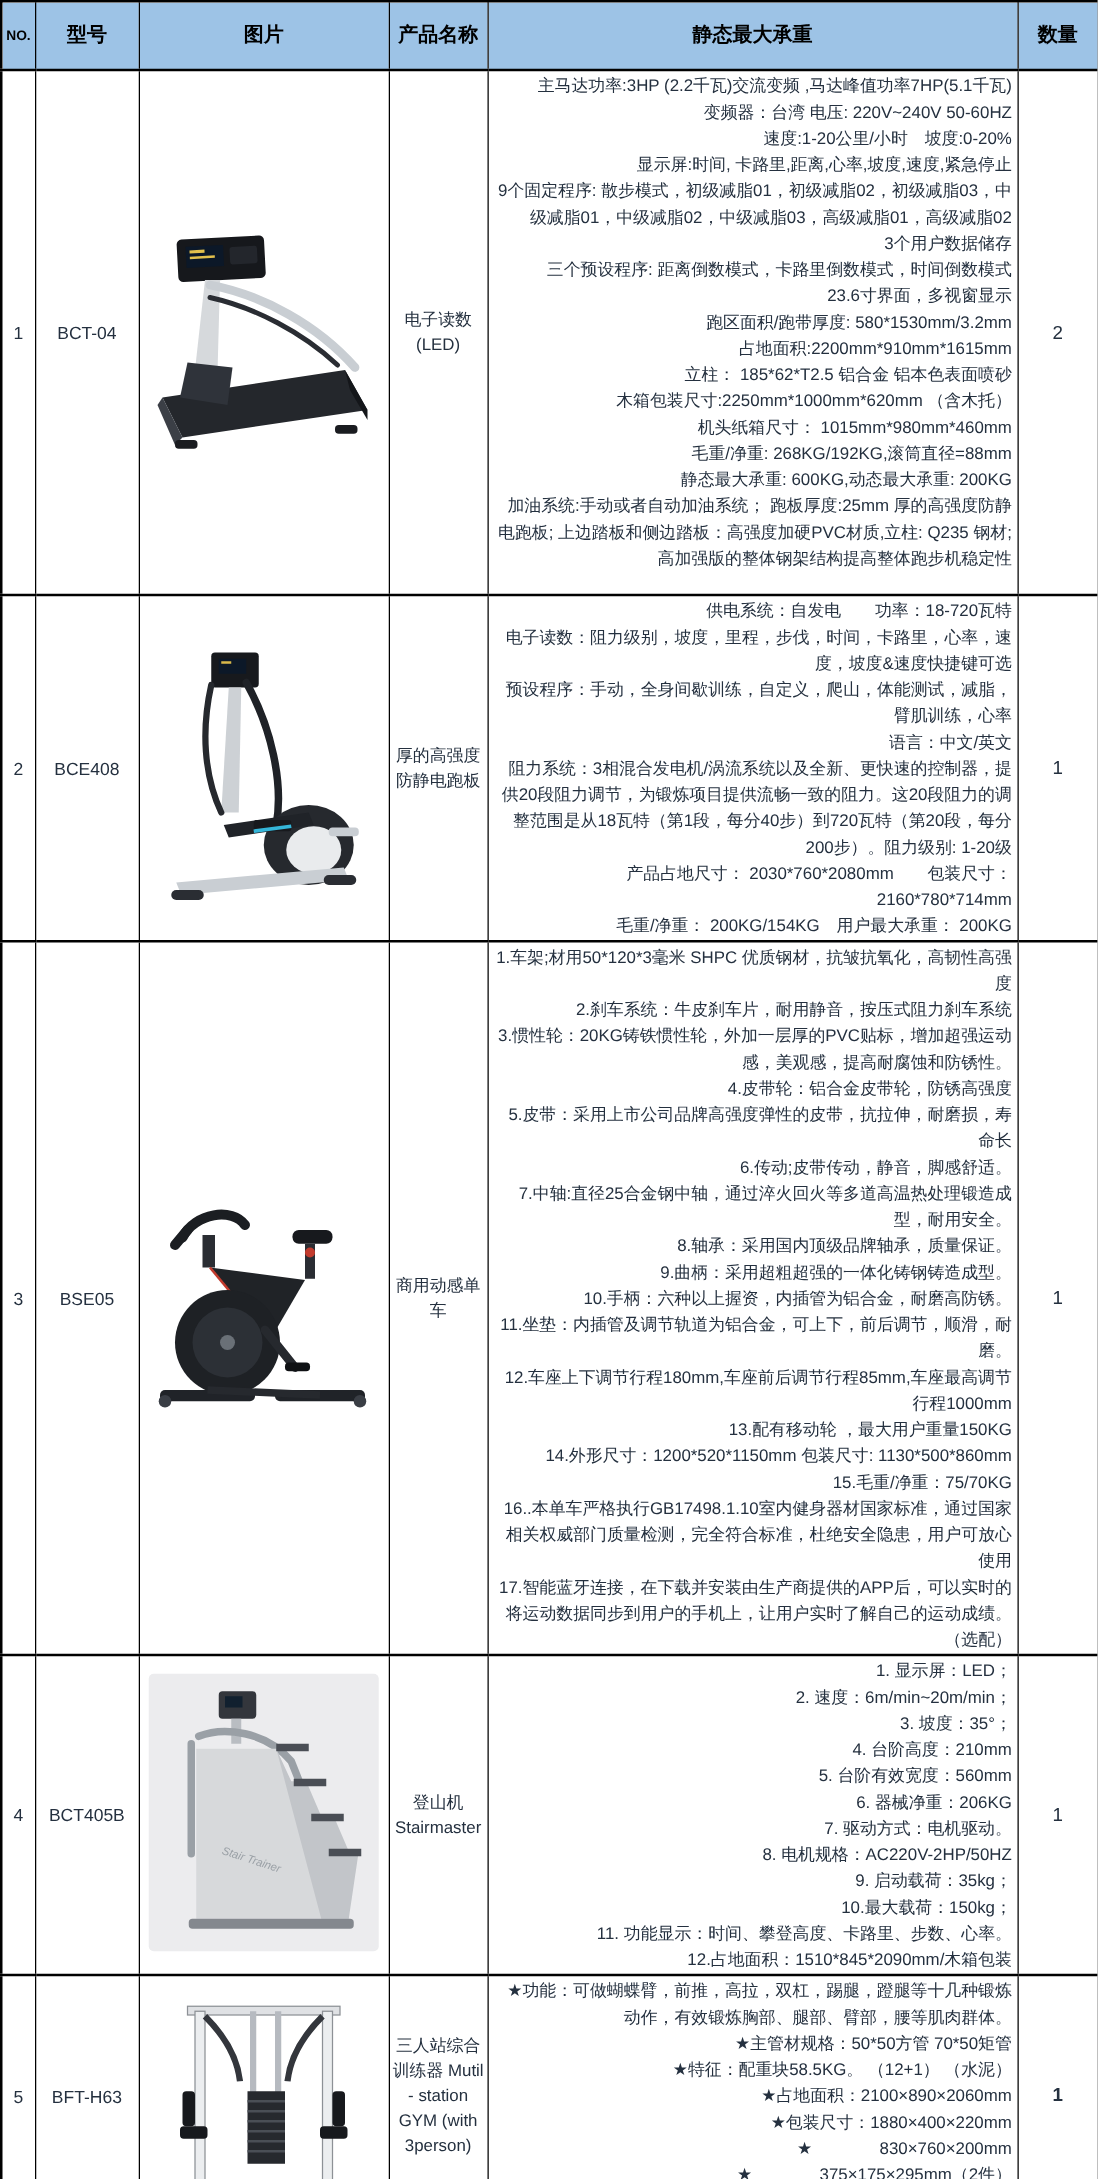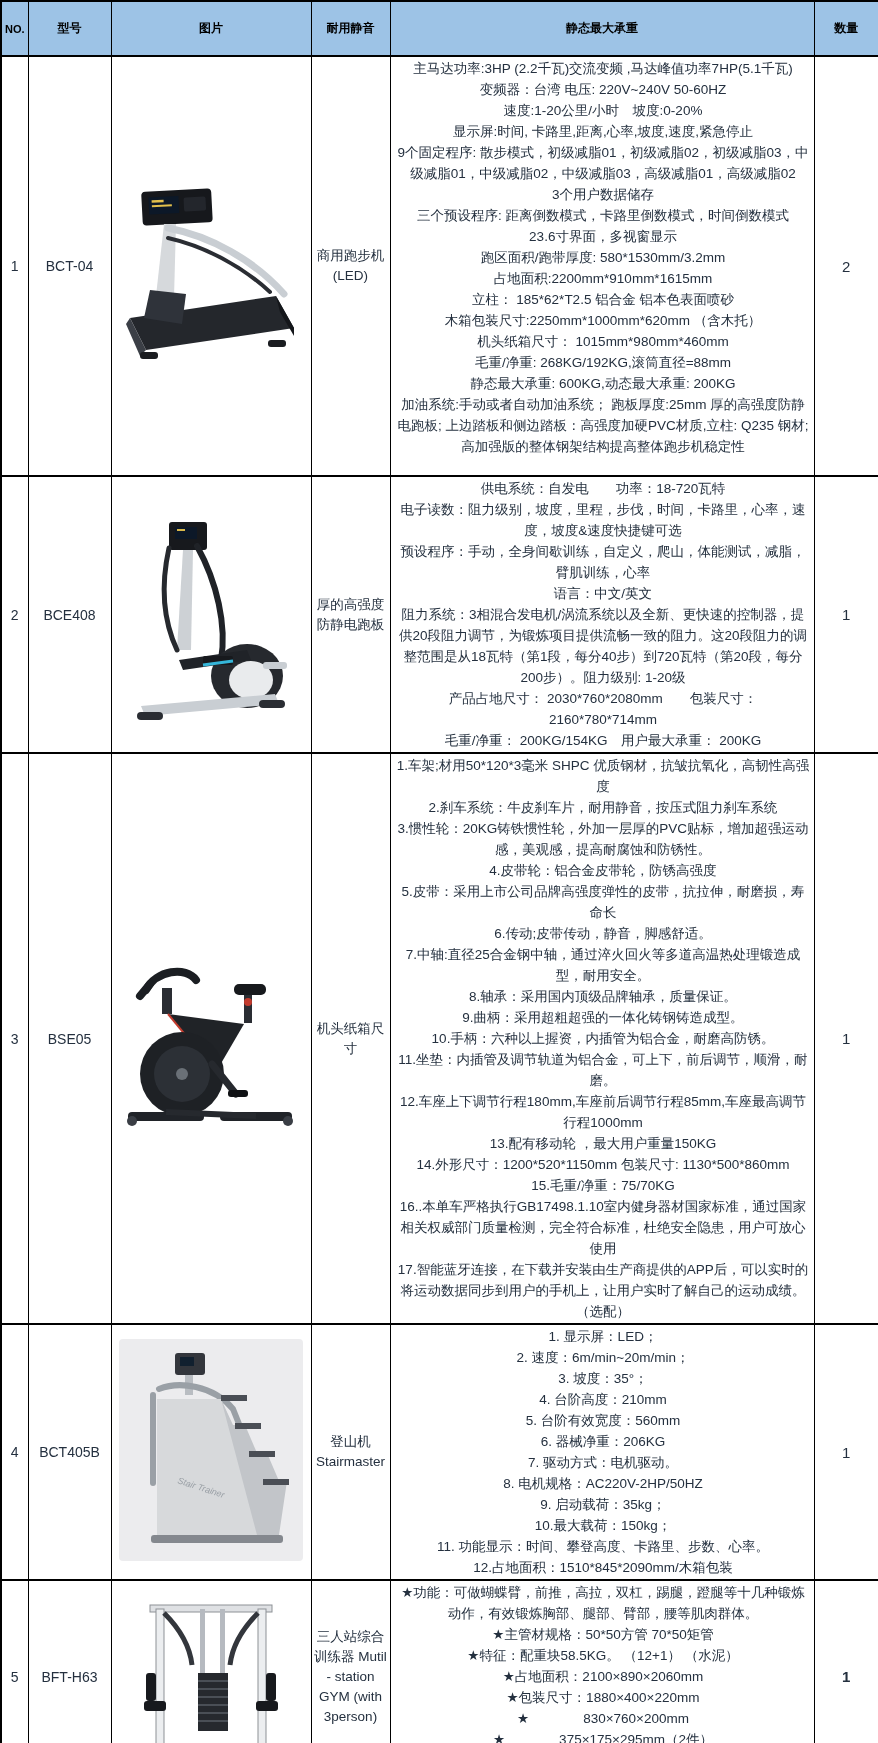--- a/index.html
+++ b/index.html
@@ -1,26 +1,26 @@
 <!DOCTYPE html>
 <html><head>
 <meta charset="utf-8">
 <style>
   html,body{margin:0;padding:0;background:#fff;}
   body{width:878px;font-family:"Liberation Sans","DejaVu Sans",sans-serif;color:#24303f;}
   table{border-collapse:collapse;table-layout:fixed;width:878px;border:2px solid #000;}
   td,th{border:1px solid #000;overflow:hidden;box-sizing:border-box;}
   tr.prod-row td{border-top:2px solid #000;}
-  th{background:#9dc3e6;font-size:12px;font-weight:bold;color:#000;height:55px;text-align:center;padding:0 1px;}
+  th{background:#9dc3e6;font-size:16px;font-weight:bold;color:#000;height:55px;text-align:center;padding:0 1px;}
   th.no-h{font-size:11px;}
   td.c-no,td.c-model,td.c-qty{text-align:center;vertical-align:middle;font-size:14px;}
   td.c-qty{font-size:15px;}
   td.c-name{text-align:center;vertical-align:middle;font-size:13.5px;line-height:20px;padding:0 2px;white-space:pre-line;}
   td.c-img{text-align:center;vertical-align:middle;padding:0;}
-  td.c-specs{vertical-align:top;font-size:13.5px;line-height:21px;padding:1px 4px 1px 6px;white-space:pre-line;text-align:center;}
+  td.c-specs{vertical-align:top;font-size:13.5px;line-height:21px;padding:1px 4px 1px 6px;white-space:pre-line;text-align:right;}
   .bold{font-weight:bold;}
   .img-wrap{display:flex;align-items:center;justify-content:center;}
   .stair-bg{background:#ececee;border-radius:4px;display:inline-block;padding:4px 10px;}
   svg{display:block;margin:0 auto;}
   .arc-text{font-size:9px;fill:#9aa0a6;font-style:italic;}
 </style>
 </head>
 <body>
 
 <table>
@@ -30,21 +30,21 @@
       <col style="width:200px">
     <col style="width:79px">
       <col style="width:424px">
       <col style="width:65px">
   </colgroup>
   <thead>
     <tr>
       <th class="no-h">NO.</th>
       <th>型号</th>
       <th>图片</th>
-      <th>耐用静音</th>
+      <th>产品名称</th>
       <th>静态最大承重</th>
       <th>数量</th>
     </tr>
   </thead>
   <tbody>
 
     <tr class="prod-row" style="height:420px">
       <td class="c-no">1</td>
       <td class="c-model">BCT-04</td>
       <td class="c-img">
@@ -62,21 +62,21 @@
             <path d="M46 76 C82 84 120 104 148 130" stroke="#2a2d33" stroke-width="4" fill="none" stroke-linecap="round"></path>
             <path d="M8 156 L154 134 L172 166 L24 188 Z" fill="#24272c"></path>
             <path d="M8 156 L24 188 L18 194 L4 162 Z" fill="#3b3f46"></path>
             <path d="M154 134 L172 166 L172 174 L158 150 Z" fill="#14161a"></path>
             <path d="M28 128 L64 132 L60 162 L22 156 Z" fill="#2f333a"></path>
             <rect x="18" y="190" width="18" height="7" rx="3" fill="#1a1c20"></rect>
             <rect x="146" y="178" width="18" height="7" rx="3" fill="#1a1c20"></rect>
           </svg>
         </div>
       </td>
-      <td class="c-name">商用跑步机(LED)</td>
+      <td class="c-name">电子读数(LED)</td>
       <td class="c-specs">主马达功率:3HP (2.2千瓦)交流变频 ,马达峰值功率7HP(5.1千瓦)
 变频器：台湾  电压: 220V~240V 50-60HZ
 速度:1-20公里/小时　坡度:0-20%
 显示屏:时间, 卡路里,距离,心率,坡度,速度,紧急停止
 9个固定程序: 散步模式，初级减脂01，初级减脂02，初级减脂03，中级减脂01，中级减脂02，中级减脂03，高级减脂01，高级减脂02
 3个用户数据储存
 三个预设程序: 距离倒数模式，卡路里倒数模式，时间倒数模式
 23.6寸界面，多视窗显示
 跑区面积/跑带厚度: 580*1530mm/3.2mm
 占地面积:2200mm*910mm*1615mm
@@ -144,21 +144,21 @@
             <path d="M96 120 L120 150" stroke="#26292e" stroke-width="7" stroke-linecap="round"></path>
             <rect x="112" y="146" width="20" height="7" rx="3" fill="#0f1114"></rect>
             <rect x="12" y="168" width="76" height="9" rx="4" fill="#202328"></rect>
             <rect x="104" y="168" width="72" height="9" rx="4" fill="#202328"></rect>
             <path d="M50 168 L140 172" stroke="#26292e" stroke-width="6"></path>
             <circle cx="16" cy="177" r="5" fill="#3a3e45"></circle>
             <circle cx="172" cy="177" r="5" fill="#3a3e45"></circle>
           </svg>
         </div>
       </td>
-      <td class="c-name">机头纸箱尺寸</td>
+      <td class="c-name">商用动感单车</td>
       <td class="c-specs">1.车架;材用50*120*3毫米 SHPC 优质钢材，抗皱抗氧化，高韧性高强度
 2.刹车系统：牛皮刹车片，耐用静音，按压式阻力刹车系统
 3.惯性轮：20KG铸铁惯性轮，外加一层厚的PVC贴标，增加超强运动感，美观感，提高耐腐蚀和防锈性。
 4.皮带轮：铝合金皮带轮，防锈高强度
 5.皮带：采用上市公司品牌高强度弹性的皮带，抗拉伸，耐磨损，寿命长
 6.传动;皮带传动，静音，脚感舒适。
 7.中轴:直径25合金钢中轴，通过淬火回火等多道高温热处理锻造成型，耐用安全。
 8.轴承：采用国内顶级品牌轴承，质量保证。
 9.曲柄：采用超粗超强的一体化铸钢铸造成型。
 10.手柄：六种以上握资，内插管为铝合金，耐磨高防锈。

